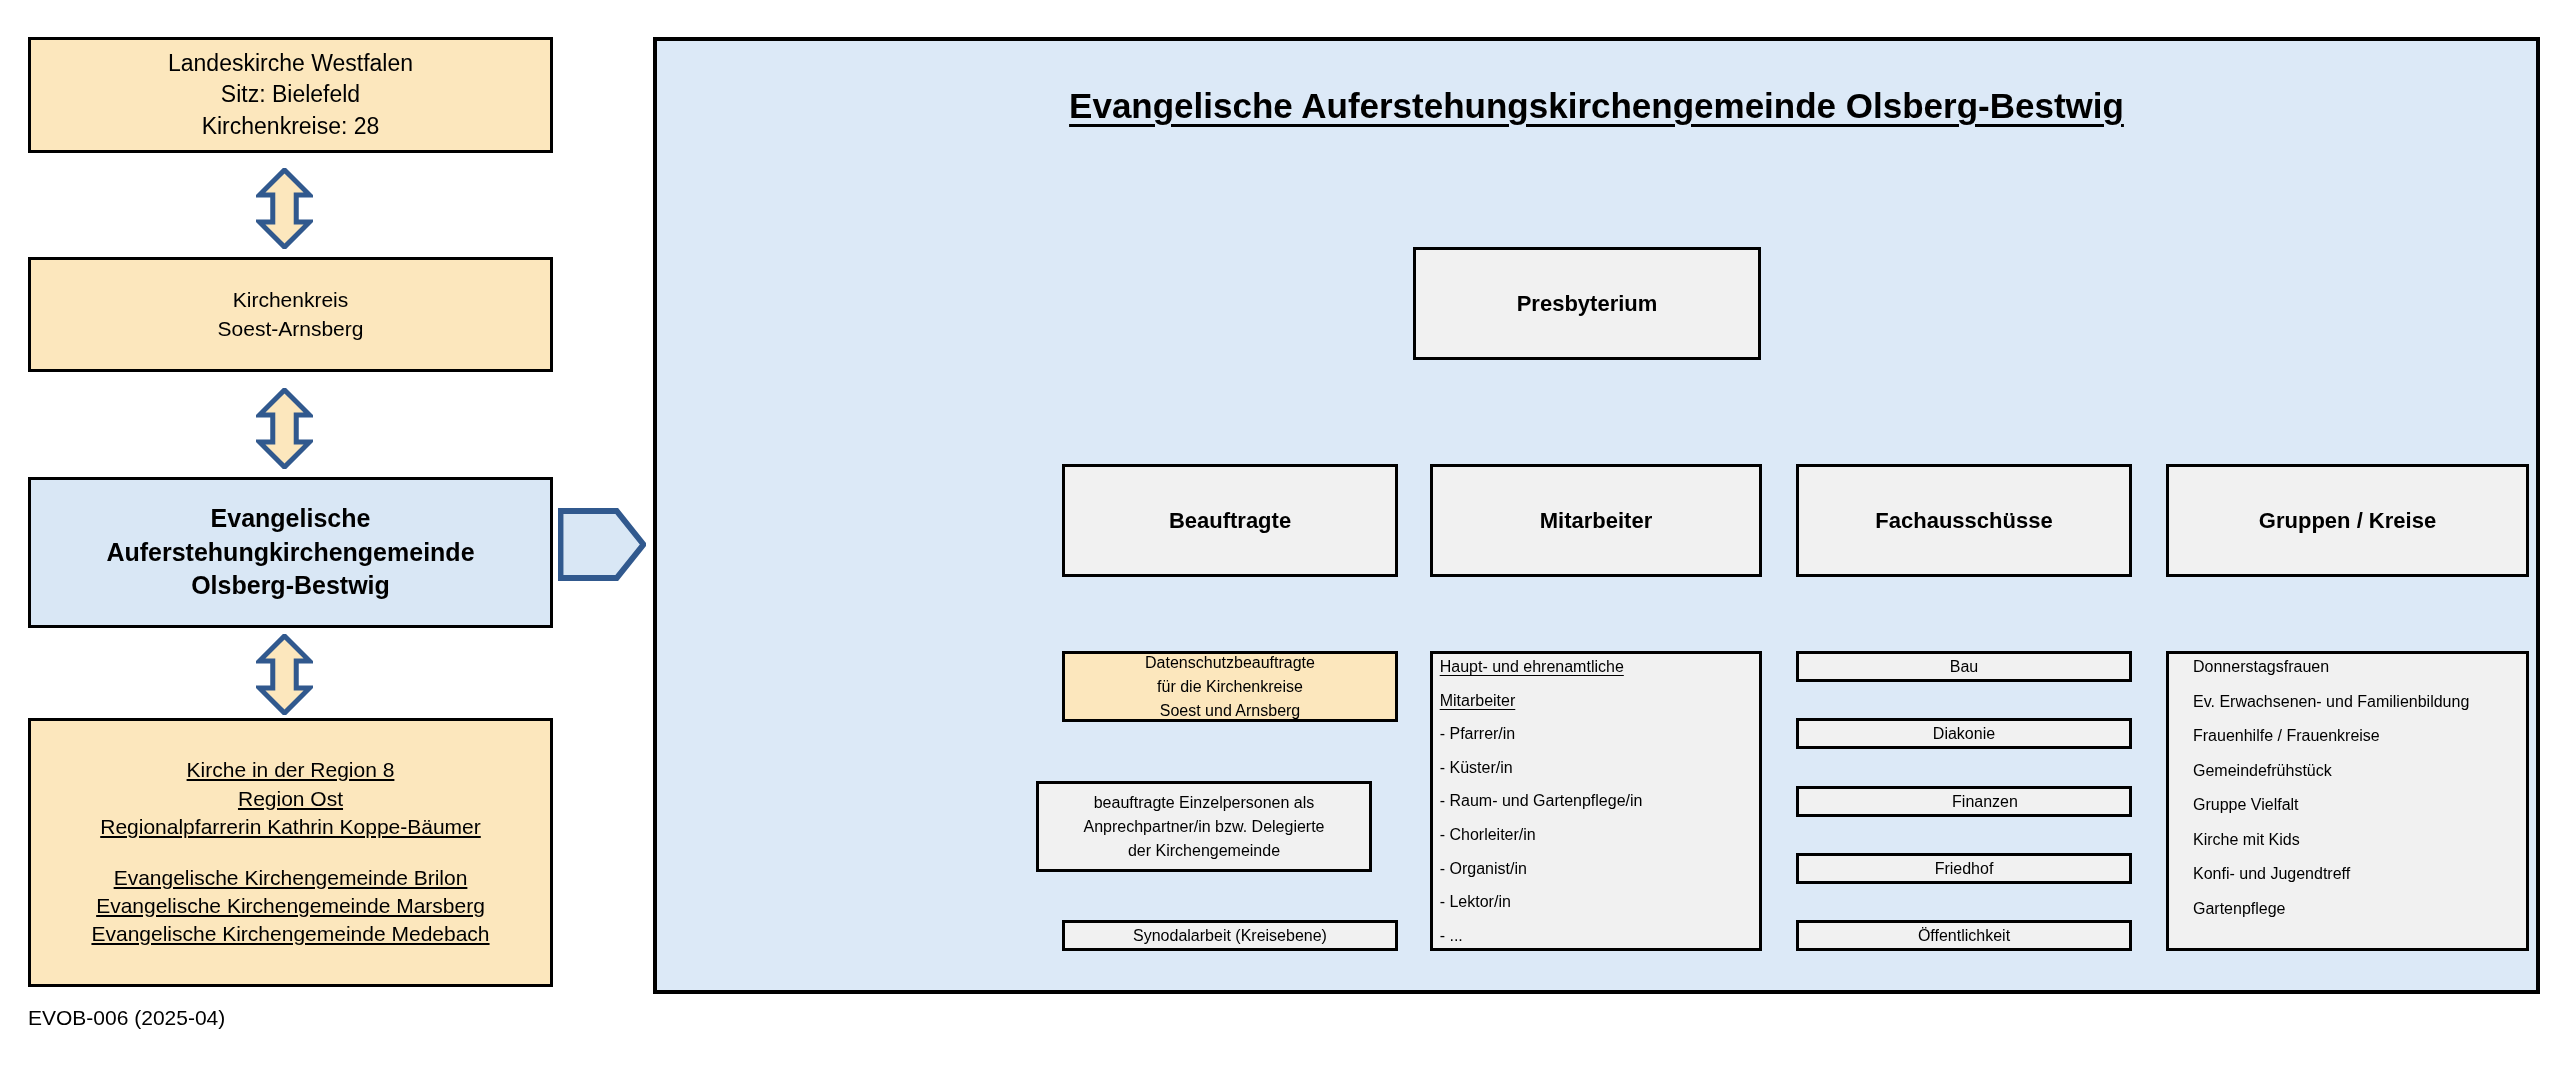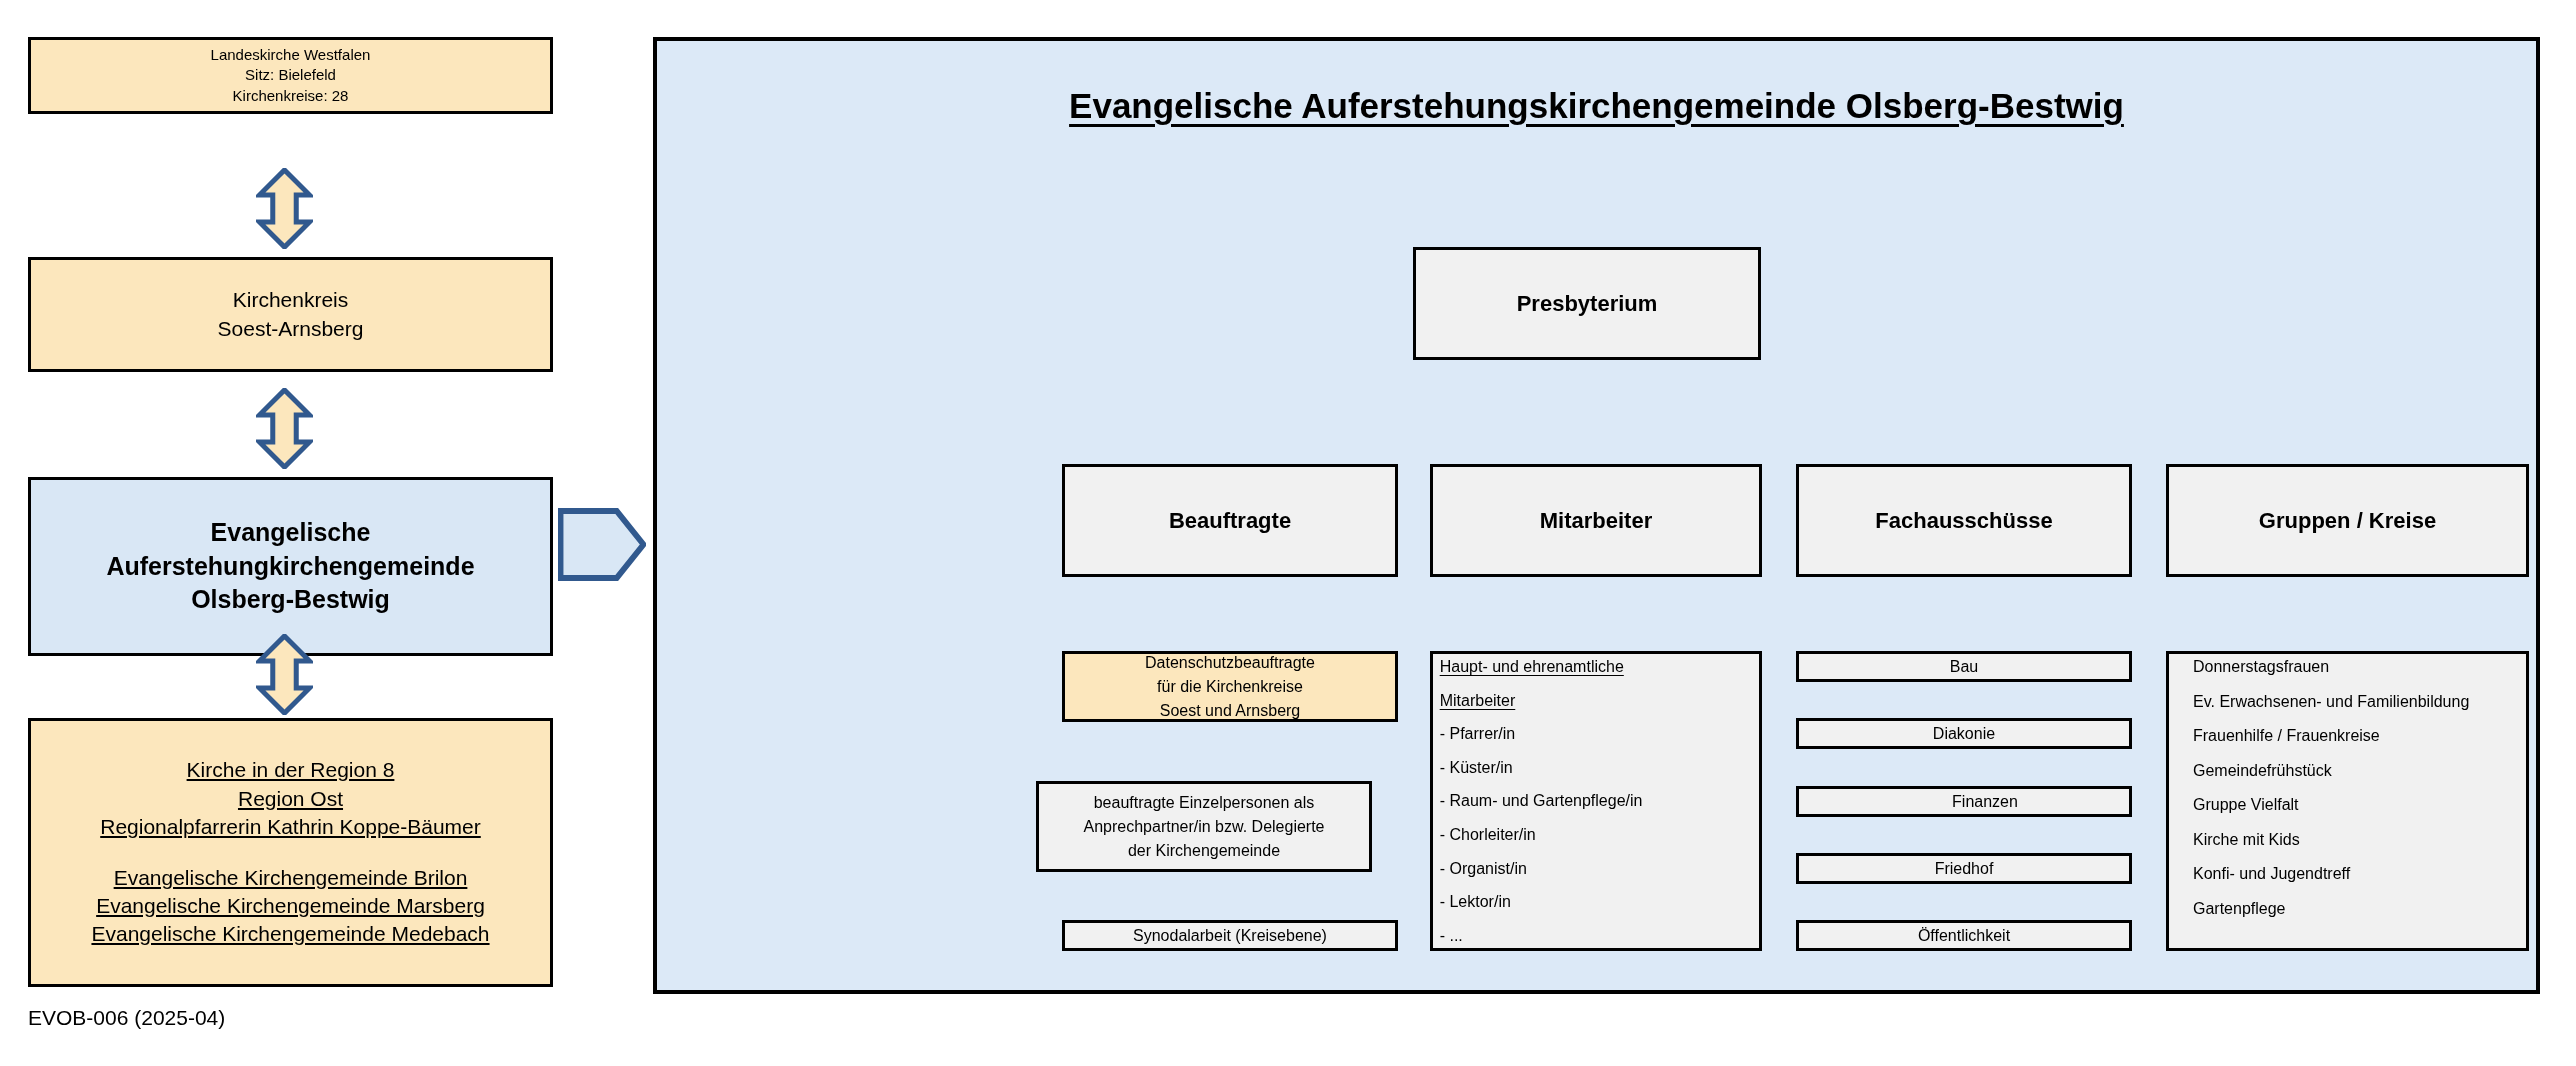--- a/index.html
+++ b/index.html
@@ -37,23 +37,23 @@
 
   
   #left-col { position: absolute; left: 0; top: 0; width: 638px; height: 1067px; }
 
   .left-box {
     left: 28px;
     width: 525px;
   }
   .left-box .line { display: block; white-space: nowrap; }
 
-  #box-landeskirche { top: 37px;  height: 77px; font-size: 15px; }
+  #box-landeskirche { top: 37px;  height: 116px; font-size: 23px; }
   #box-kirchenkreis { top: 257px; height: 115px; font-size: 21px; }
-  #box-gemeinde     { top: 477px; height: 179px; font-size: 25px; font-weight: bold; }
+  #box-gemeinde     { top: 477px; height: 151px; font-size: 25px; font-weight: bold; }
   #box-region       { top: 718px; height: 269px; font-size: 21px; text-decoration: underline; }
   #box-region .spacer { height: 22px; }
 
   .footnote {
     position: absolute;
     left: 28px;
     top: 1006px;
     font-size: 21px;
     white-space: nowrap;
   }

